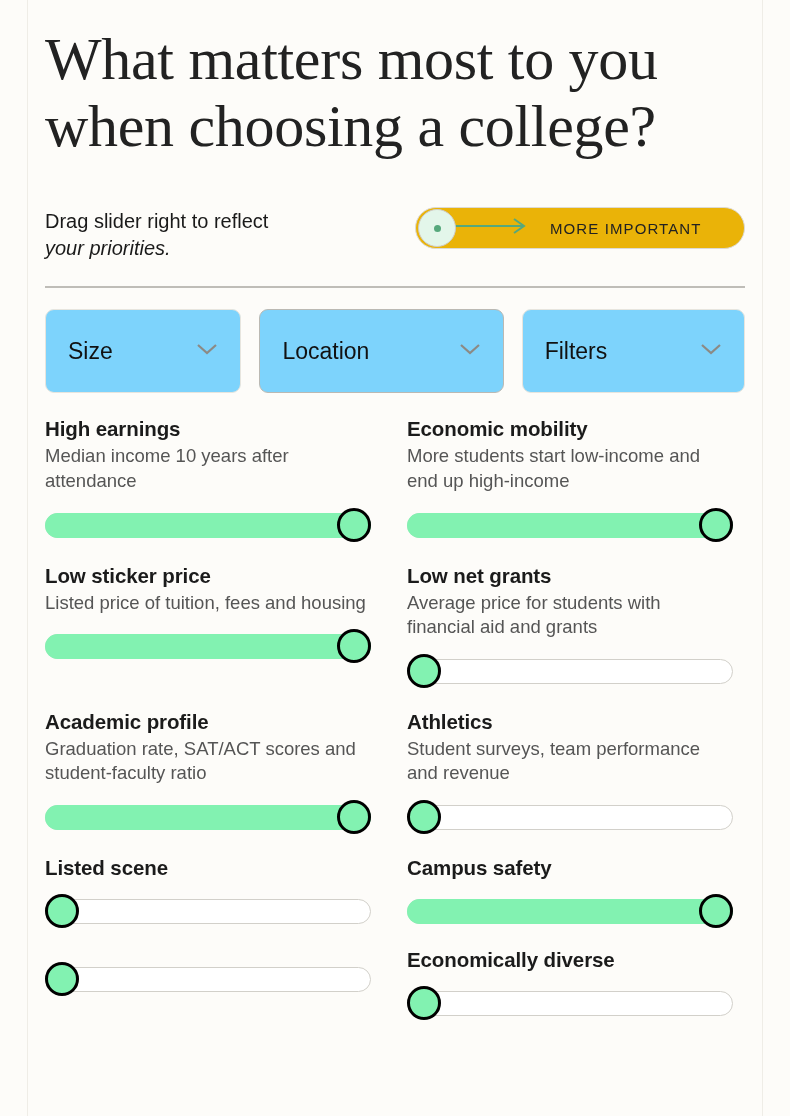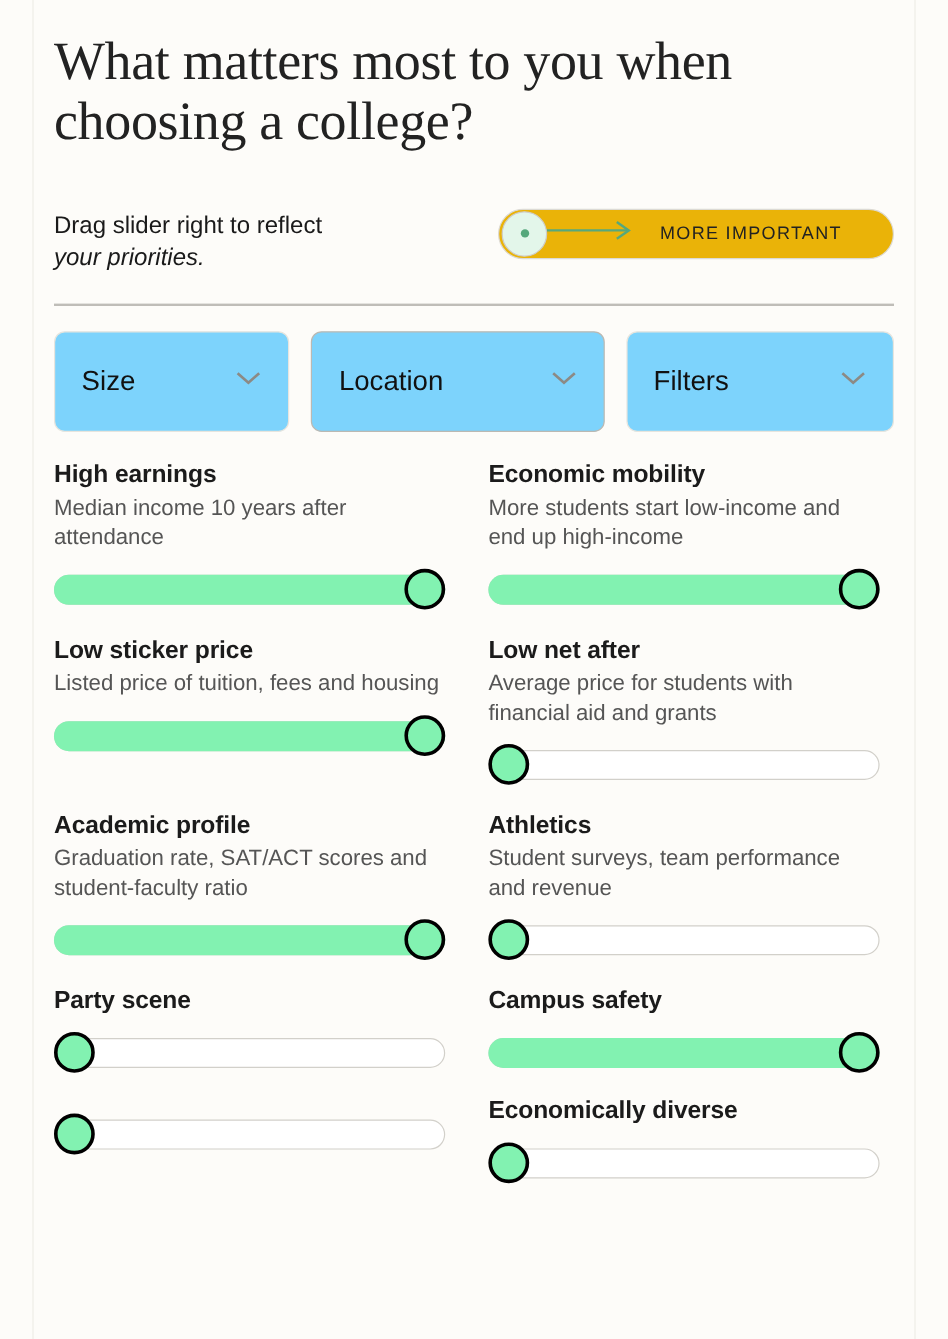--- a/index.html
+++ b/index.html
@@ -37,21 +37,21 @@
 
   .inner {
     position: relative;
     padding: 0 45px;
     width: 790px;
   }
 
   
   .headline {
     font-family: "Liberation Serif", "DejaVu Serif", serif;
-    font-size: 45px;
+    font-size: 60px;
     line-height: 1.12;
     letter-spacing: -0.3px;
     color: #222222;
     padding-top: 26px;
     font-weight: 400;
     max-width: 680px;
   }
 
   
   .instr-row {
@@ -279,21 +279,21 @@
         <div class="cell">
           <div class="s-title">Low sticker price</div>
           <div class="s-desc">Listed price of tuition, fees and housing</div>
           <div class="slider">
             <div class="track"></div>
             <div class="fill" style="width: 100%;"></div>
             <div class="thumb" style="left: calc(100% - 34px);"></div>
           </div>
         </div>
         <div class="cell">
-          <div class="s-title">Low net after</div>
+          <div class="s-title">Low net grants</div>
           <div class="s-desc">Average price for students with financial aid and grants</div>
           <div class="slider">
             <div class="track"></div>
             <div class="thumb" style="left: calc(0% + 0px);"></div>
           </div>
         </div>
         <div class="cell">
           <div class="s-title">Academic profile</div>
           <div class="s-desc">Graduation rate, SAT/ACT scores and student-faculty ratio</div>
           <div class="slider">
@@ -304,21 +304,21 @@
         </div>
         <div class="cell">
           <div class="s-title">Athletics</div>
           <div class="s-desc">Student surveys, team performance and revenue</div>
           <div class="slider">
             <div class="track"></div>
             <div class="thumb" style="left: calc(0% + 0px);"></div>
           </div>
         </div>
         <div class="cell compact">
-          <div class="s-title">Party scene</div>
+          <div class="s-title">Listed scene</div>
           <div class="slider">
             <div class="track"></div>
             <div class="thumb" style="left: calc(0% + 0px);"></div>
           </div>
         </div>
         <div class="cell compact">
           <div class="s-title">Campus safety</div>
           <div class="slider">
             <div class="track"></div>
             <div class="fill" style="width: 100%;"></div>

